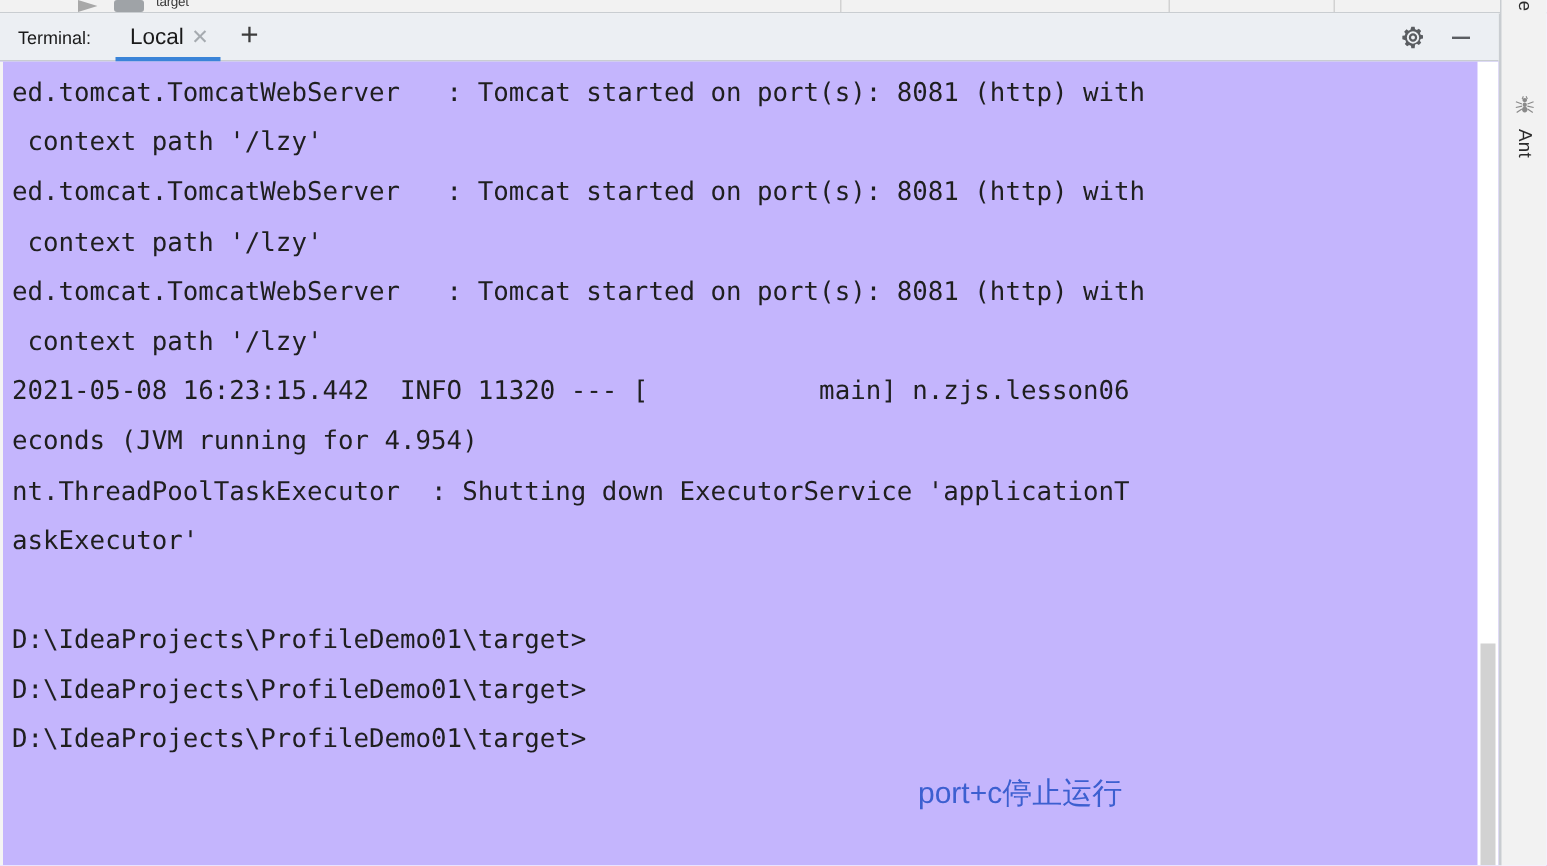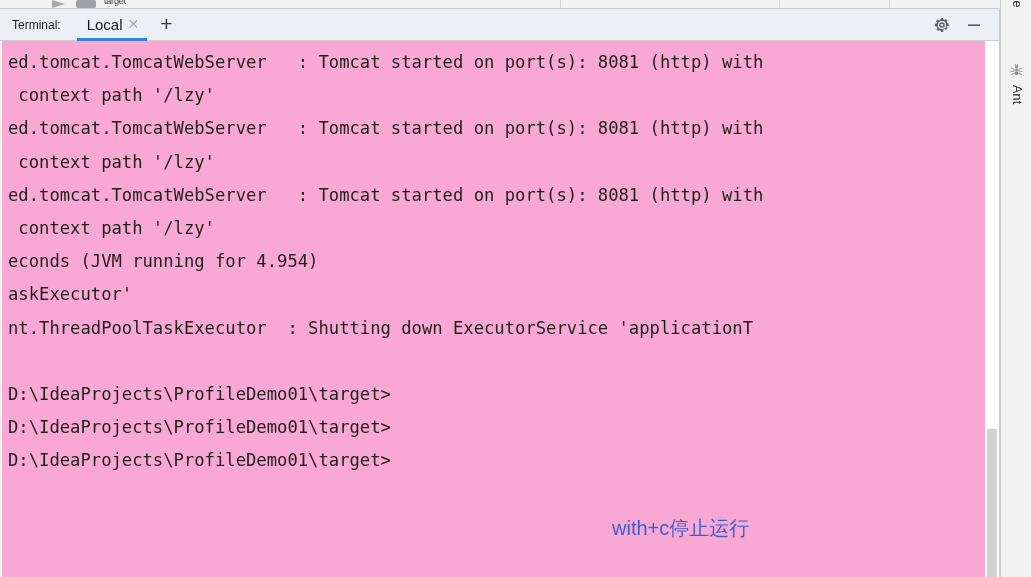--- a/index.html
+++ b/index.html
@@ -133,21 +133,21 @@
     justify-content: center;
     width: 18px; height: 18px;
     color: #5a5d61;
   }
   .icon-btn svg { display: block; }
 
   
   .terminal-body {
     position: relative;
     height: 536px;
-    background: #f9a8d4;
+    background: #c4b5fd;
     overflow: hidden;
   }
   .term-lines {
     position: absolute;
     top: 0; left: 0; right: 0;
     padding: 5px 0 0 8px;
   }
   .term-line {
     font-family: "DejaVu Sans Mono", "Liberation Mono", monospace;
     font-size: 17.2px;
@@ -276,30 +276,31 @@
     <div class="terminal-body">
       <div class="term-left-edge"></div>
 
       <div class="term-lines">
         <div class="term-line">ed.tomcat.TomcatWebServer   : Tomcat started on port(s): 8081 (http) with</div>
         <div class="term-line"> context path '/lzy'</div>
         <div class="term-line">ed.tomcat.TomcatWebServer   : Tomcat started on port(s): 8081 (http) with</div>
         <div class="term-line"> context path '/lzy'</div>
         <div class="term-line">ed.tomcat.TomcatWebServer   : Tomcat started on port(s): 8081 (http) with</div>
         <div class="term-line"> context path '/lzy'</div>
+        <div class="term-line">2021-05-08 16:23:15.442  INFO 11320 --- [           main] n.zjs.lesson06</div>
         <div class="term-line">econds (JVM running for 4.954)</div>
+        <div class="term-line">nt.ThreadPoolTaskExecutor  : Shutting down ExecutorService 'applicationT</div>
         <div class="term-line">askExecutor'</div>
-        <div class="term-line">nt.ThreadPoolTaskExecutor  : Shutting down ExecutorService 'applicationT</div>
         <div class="term-line"></div>
         <div class="term-line">D:\IdeaProjects\ProfileDemo01\target&gt;</div>
         <div class="term-line">D:\IdeaProjects\ProfileDemo01\target&gt;</div>
         <div class="term-line">D:\IdeaProjects\ProfileDemo01\target&gt;</div>
       </div>
 
-      <div class="annotation">with+c停止运行</div>
+      <div class="annotation">port+c停止运行</div>
 
       <div class="term-scrollbar">
         <div class="term-scroll-thumb"></div>
       </div>
     </div>
   </div>
 
   <div class="right-strip">
     <div class="strip-top-partial">
       <span class="strip-label">se</span>

